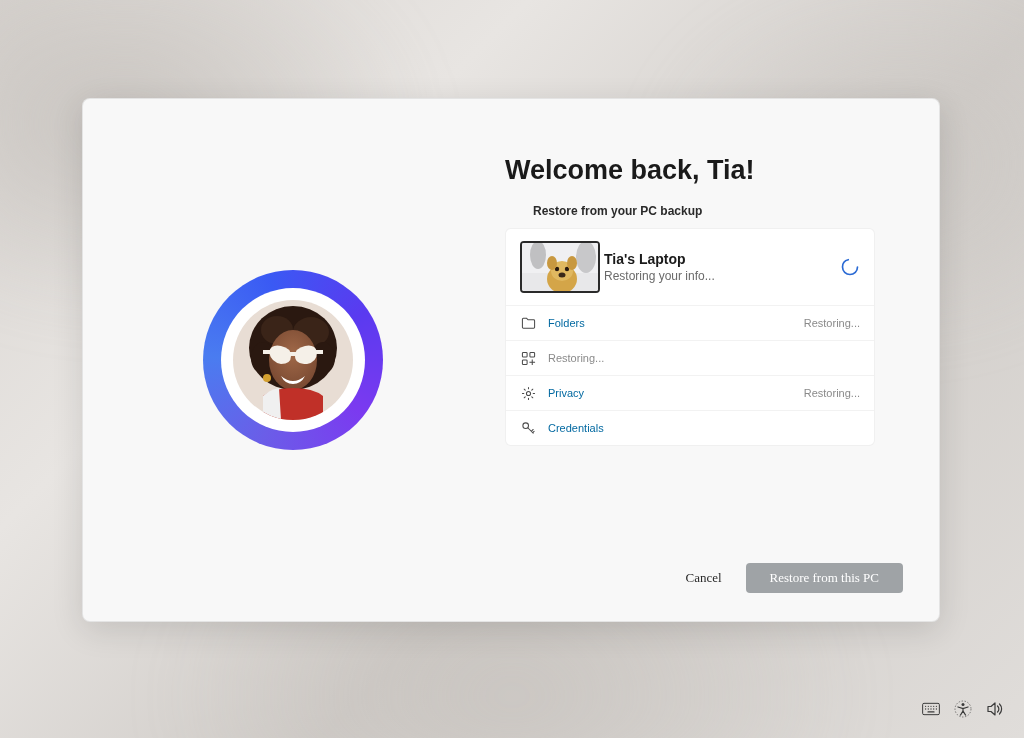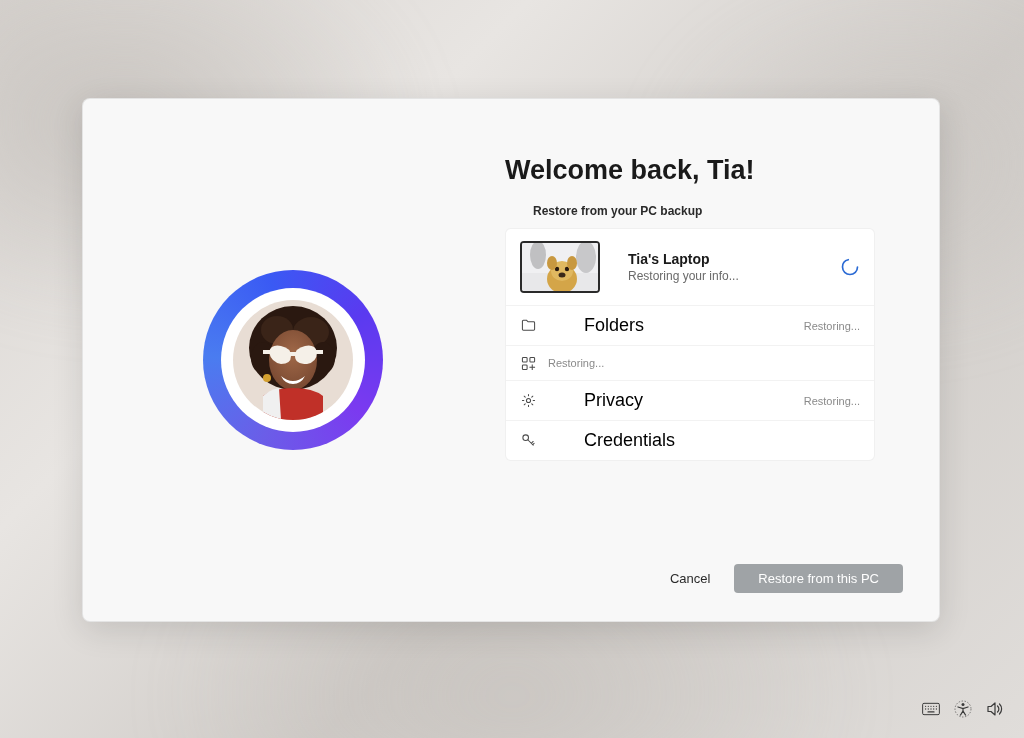--- a/index.html
+++ b/index.html
@@ -93,21 +93,21 @@
     .card {
       width: 370px;
       background: #ffffff;
       border: 1px solid rgba(0,0,0,0.06);
       border-radius: 6px;
     }
     .device-row {
       display: flex;
       align-items: center;
       padding: 12px 14px;
-      gap: 28px;
+      gap: 4px;
     }
     .thumb {
       width: 80px;
       height: 52px;
       border: 2px solid #2a2a2a;
       border-radius: 4px;
       overflow: hidden;
       flex-shrink: 0;
     }
     .device-meta { flex: 1; }
@@ -121,34 +121,34 @@
     .spinner svg { animation: spin 1.2s linear infinite; }
     @keyframes spin { to { transform: rotate(360deg); } }
     .item-row {
       display: flex;
       align-items: center;
       padding: 9px 14px;
       gap: 12px;
       border-top: 1px solid rgba(0,0,0,0.05);
     }
     .item-icon { width: 16px; height: 16px; display:flex; align-items:center; justify-content:center; flex-shrink:0; }
-    .item-label { flex: 1; font-size: 18px; color: #000000; margin-left: 36px; }
+    .item-label { flex: 1; font-size: 11px; color: #0369a1; }
     .item-status { font-size: 11px; color: #8a8a8a; }
     .actions {
       margin-top: auto;
       display: flex;
       gap: 14px;
       justify-content: flex-end;
     }
     .btn {
       font-size: 13px;
       border-radius: 4px;
       border: none;
       cursor: pointer;
-      font-family: Liberation Sans, sans-serif;
+      font-family: Liberation Serif, serif;
     }
     .btn-secondary {
       background: transparent;
       color: #2a2a2a;
       padding: 7px 10px;
     }
     .btn-primary {
       background: #9fa3a6;
       color: #ffffff;
       padding: 7px 24px;

